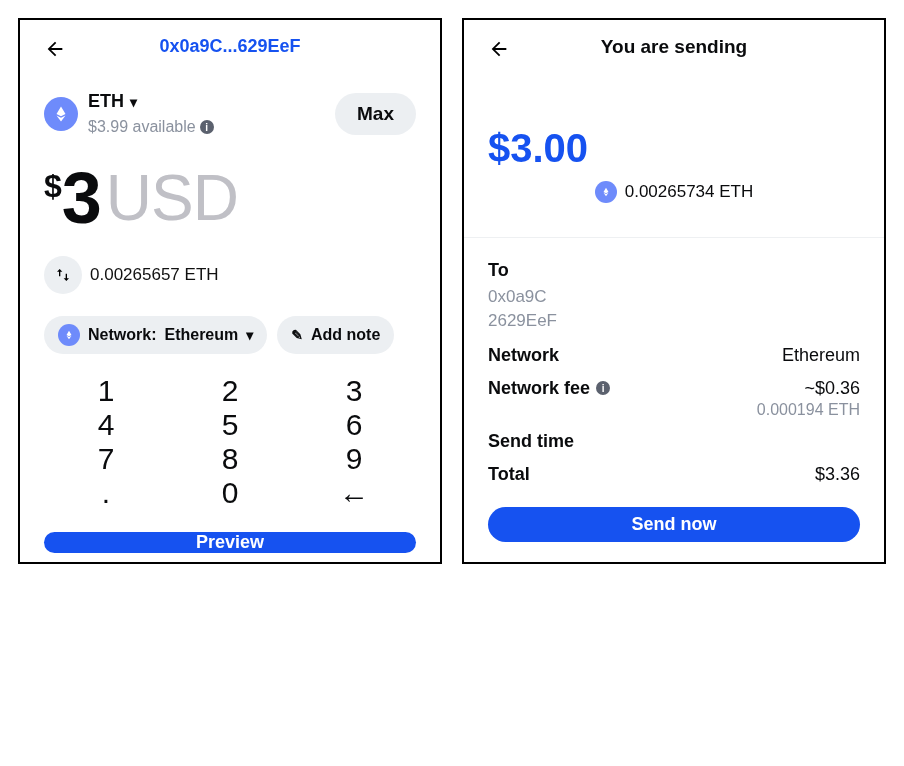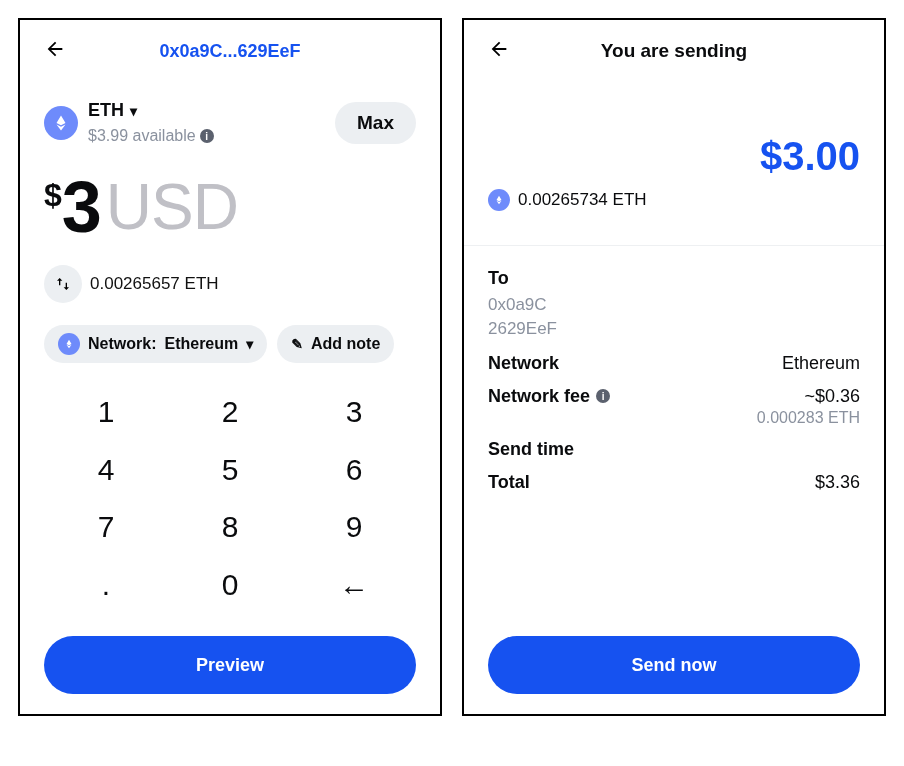--- a/index.html
+++ b/index.html
@@ -21,21 +21,21 @@
     color: var(--black);
     width: 904px;
   }
   .wrap {
     display: flex;
     gap: 20px;
   }
   .panel {
     border: 2px solid #000;
     width: 424px;
-    height: 698px;
+    height: 546px;
     padding: 16px 24px 20px 24px;
     display: flex;
     flex-direction: column;
     position: relative;
   }
 
   
   .header-row {
     display: flex;
     align-items: center;
@@ -198,27 +198,27 @@
 
   
   .title {
     font-weight:700;
     font-size: 19px;
   }
   .big-amount {
     color: var(--blue);
     font-weight: 800;
     font-size: 40px;
-    text-align:right;
+    text-align:left;
     margin-top: 56px;
   }
   .eth-amount {
     display:flex;
     align-items:center;
-    justify-content:flex-start;
+    justify-content:center;
     gap:8px;
     margin-top: 10px;
     font-size: 17px;
   }
   .divider {
     border:none;
     border-top:1px solid #eef0f2;
     margin: 34px -24px 0 -24px;
   }
   .detail-block { margin-top: 22px; }
@@ -360,21 +360,21 @@
       <div class="right">Ethereum</div>
     </div>
 
     <div class="detail-row">
       <div class="left">
         <span>Network fee</span>
         <span class="info-icon">i</span>
       </div>
       <div class="right">
         <div>~$0.36</div>
-        <div class="sub">0.000283 ETH</div>
+        <div class="sub">0.000194 ETH</div>
       </div>
     </div>
 
     <div class="detail-row">
       <div class="left">Send time</div>
     </div>
 
     <div class="detail-row">
       <div class="left">Total</div>
       <div class="right">$3.36</div>

